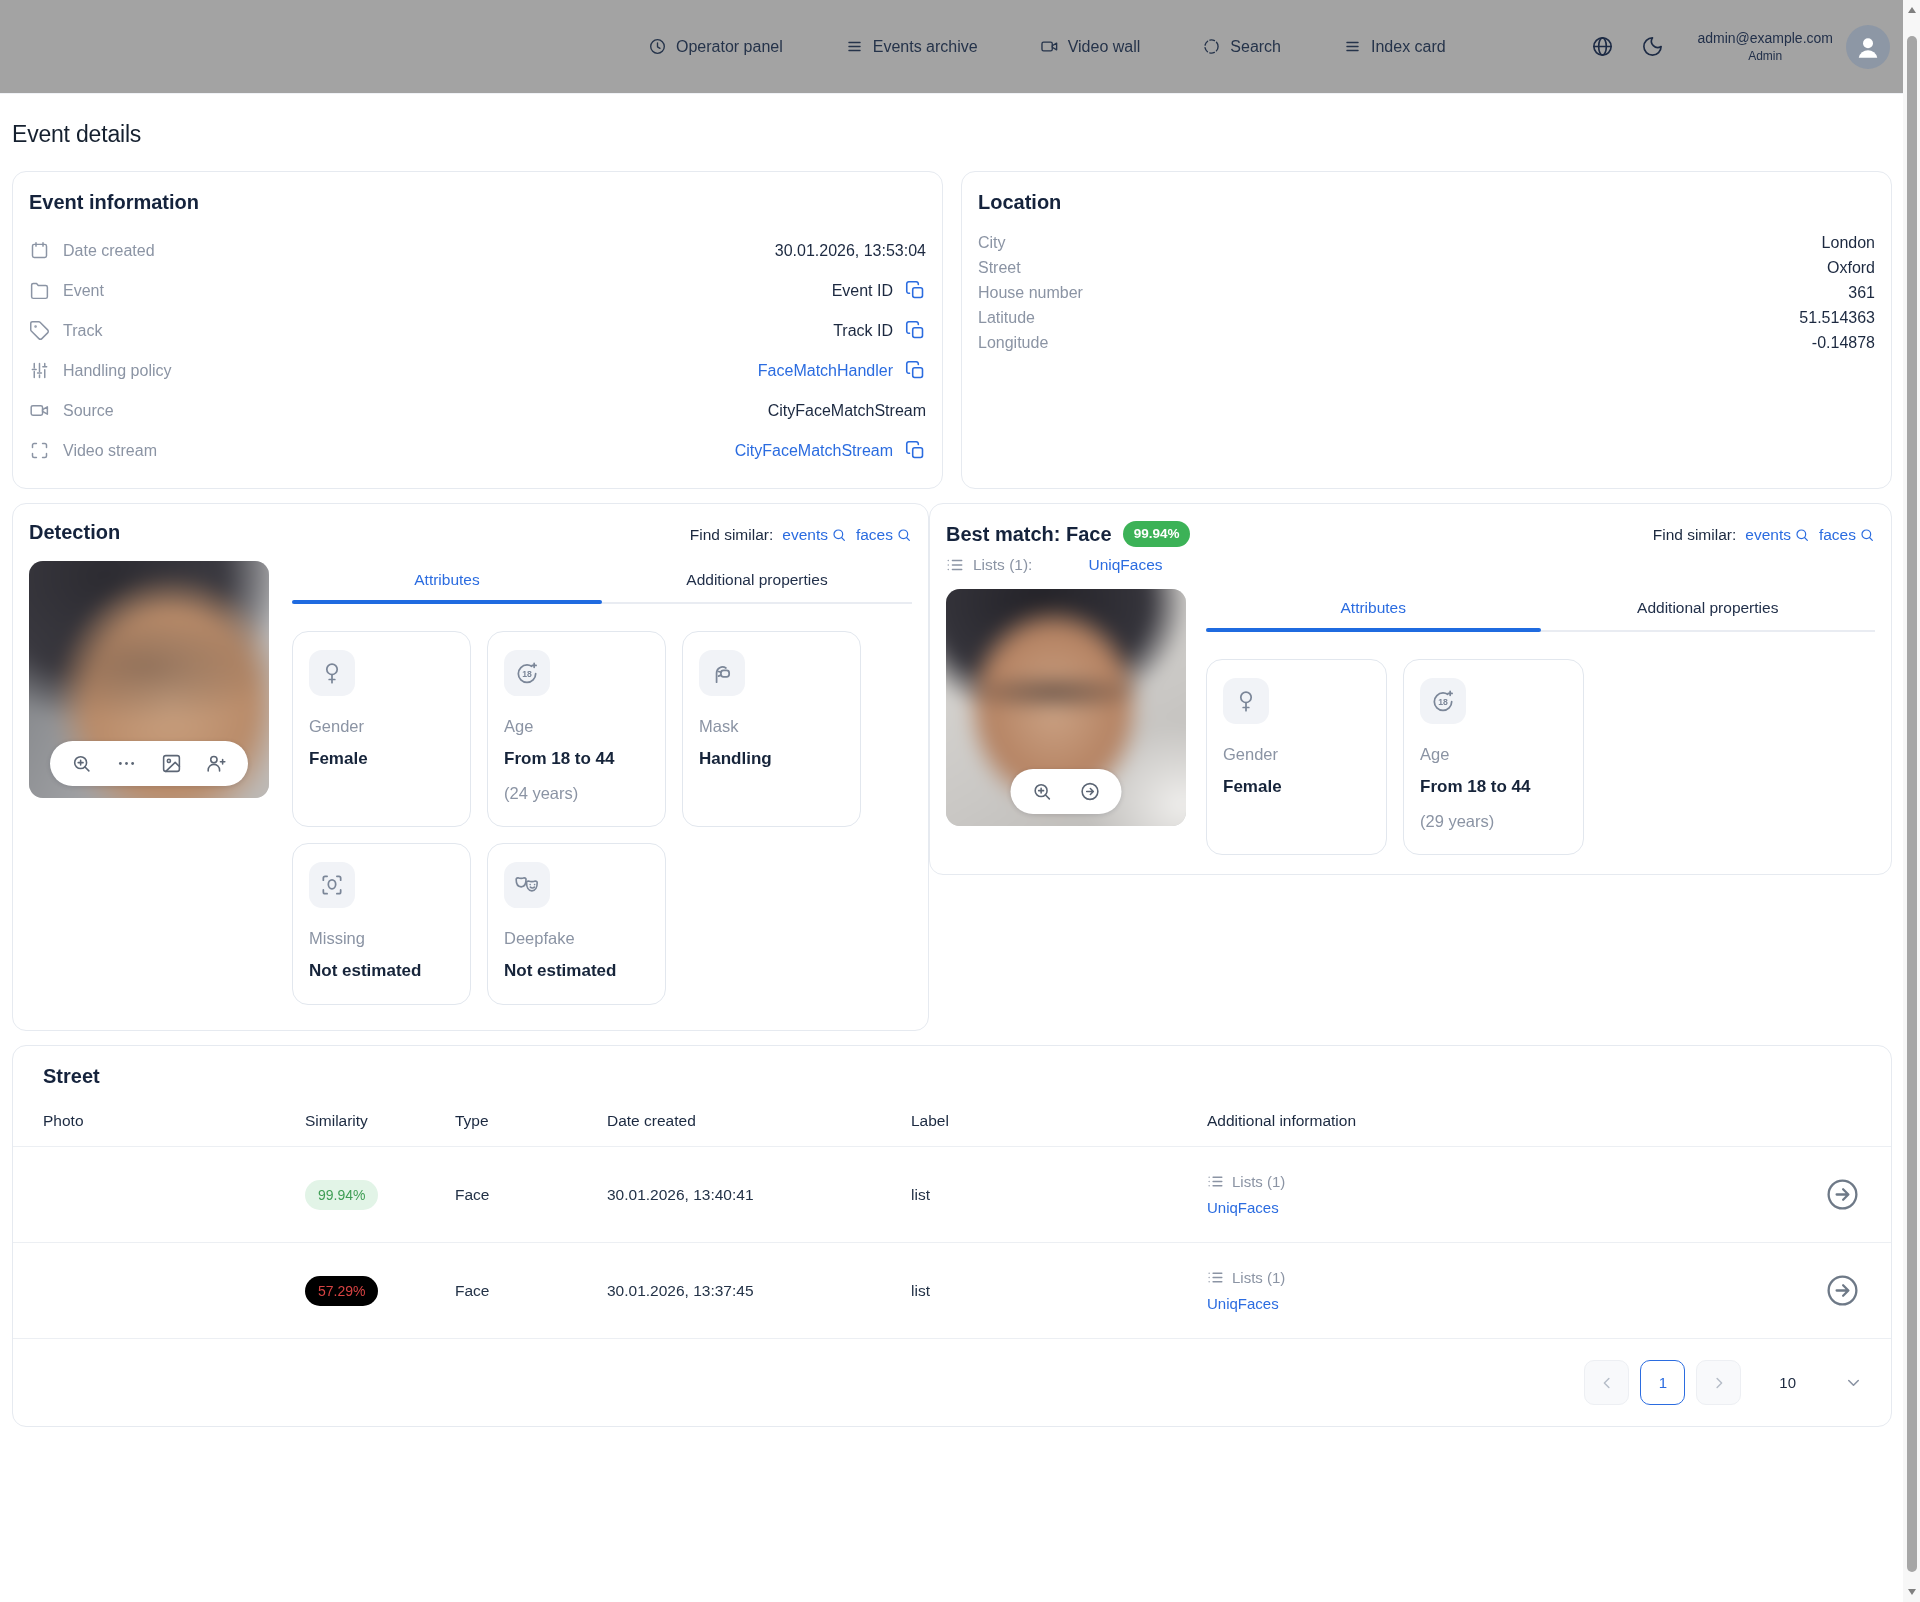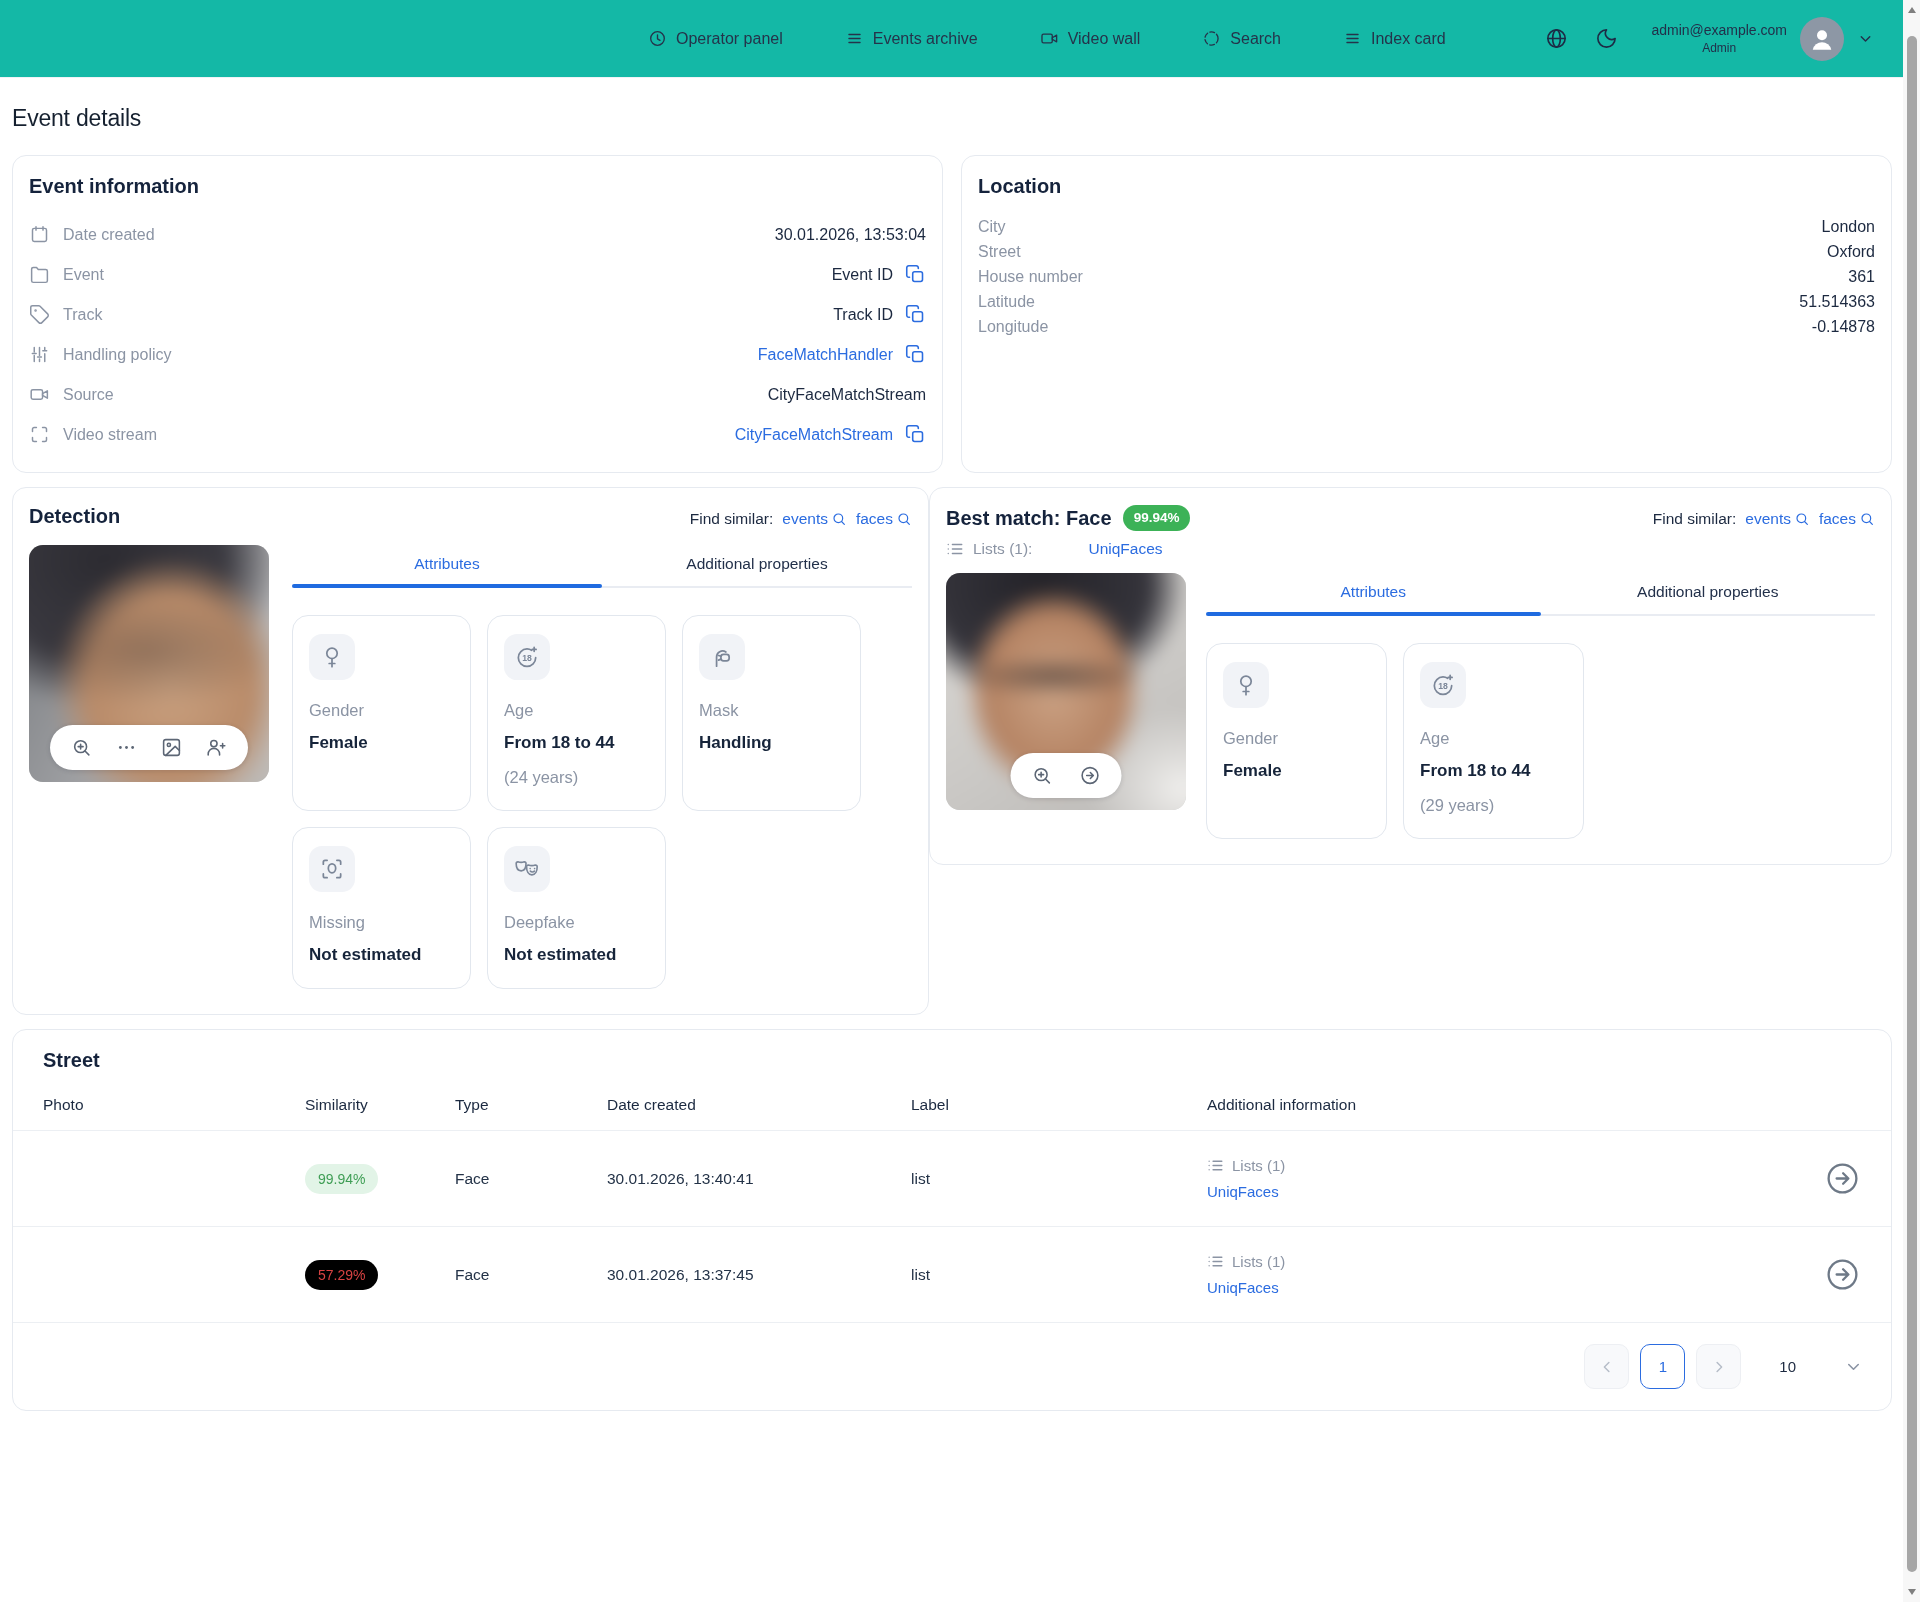--- a/index.html
+++ b/index.html
@@ -8,26 +8,25 @@
     font-family: "Liberation Sans", sans-serif;
     background: #ffffff;
     color: #22304a;
     position: relative;
     overflow: hidden;
   }
   svg { display: block; }
 
   
   .topbar {
-    height: 78px;
+    height: 94px;
     display: flex;
     align-items: center;
     border-bottom: 1px solid #f0f2f6;
-    padding-right: 46px;
-    background: #14b8a6;
+    background: #a3a3a3;
   }
   .nav { display: flex; gap: 62px; margin-left: 648px; align-items: center; }
   .nav-item { display: flex; gap: 9px; align-items: center; font-size: 16px; color: #25334a; cursor: pointer; white-space: nowrap; }
   .nav-item svg { width: 19px; height: 19px; color: #25334a; }
   .right-cluster { margin-left: auto; display: flex; align-items: center; gap: 27px; }
   .hbtn { color: #1d2b45; cursor: pointer; }
   .hbtn svg { width: 23px; height: 23px; }
   .user { display: flex; align-items: center; gap: 13px; margin-left: 6px; cursor: pointer; }
   .user-text { text-align: center; }
   .user-email { font-size: 14px; color: #22304a; }
@@ -57,21 +56,21 @@
   .rval .val-link { color: #2b6ce0; cursor: pointer; }
   .copy-btn { color: #2b6ce0; cursor: pointer; }
   .copy-btn svg { width: 21px; height: 21px; }
 
   .locrow { display: flex; align-items: center; min-height: 25px; }
   .locrow .rval { gap: 0; }
 
   
   .mid-row { margin-top: 14px; display: flex; align-items: flex-start; }
   .det-card { width: 917px; padding: 17px 16px 25px; }
-  .bm-card { flex: 1; padding: 17px 16px 25px; }
+  .bm-card { flex: 1; padding: 17px 16px 19px; }
 
   .sec-head { display: flex; align-items: flex-start; justify-content: space-between; }
   .find-similar { display: flex; align-items: center; gap: 9px; font-size: 15.5px; color: #1c2940; margin-top: 5px; white-space: nowrap; }
   .fs-link { color: #2b6ce0; display: flex; align-items: center; gap: 3px; cursor: pointer; }
   .fs-link svg { width: 16px; height: 16px; }
 
   .det-body { display: flex; gap: 23px; margin-top: 17px; }
 
   .photo { width: 240px; height: 237px; border-radius: 14px; position: relative; overflow: hidden; flex: none; background: #cfcfcf; cursor: pointer; }
   .photo::before { content: ""; position: absolute; inset: -14%; filter: blur(8px); }

